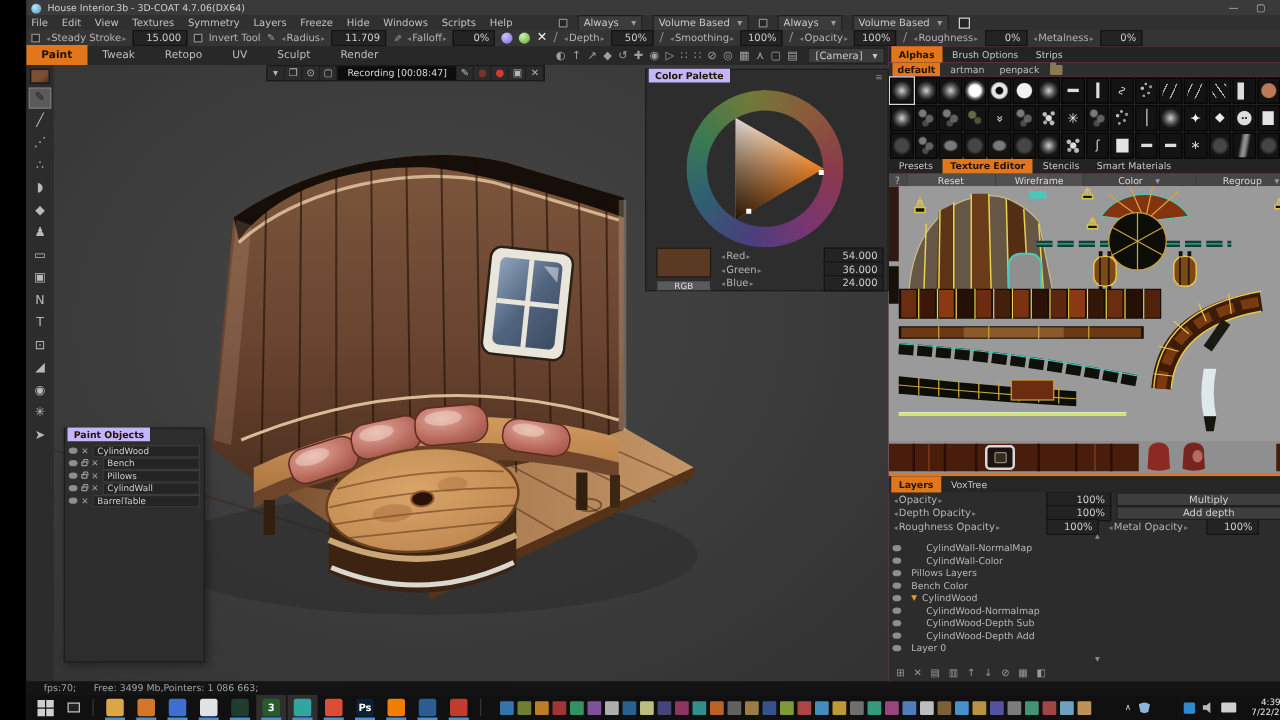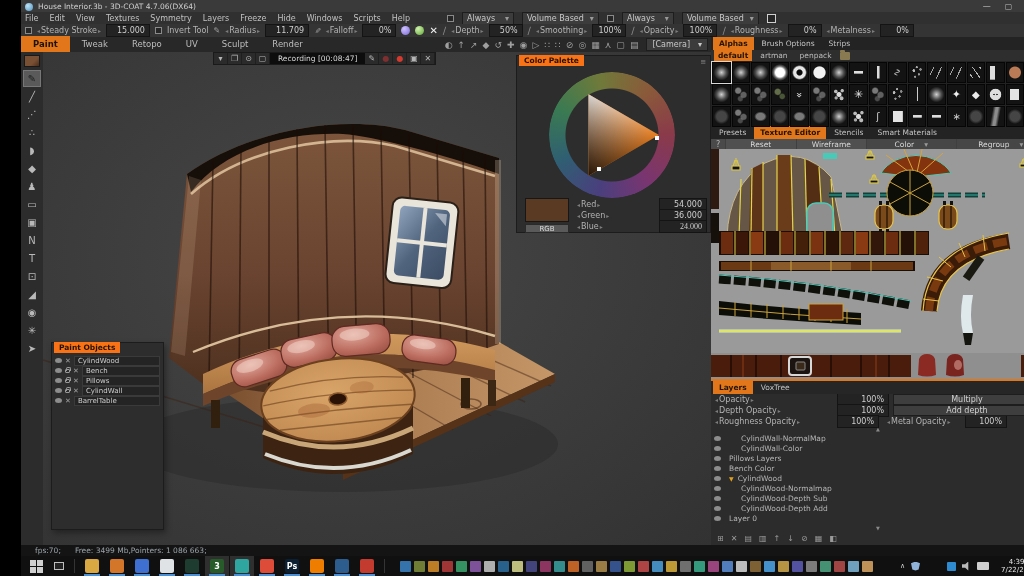--- a/index.html
+++ b/index.html
@@ -52,21 +52,21 @@
   
   .viewport{position:absolute;left:22px;top:52px;width:668px;height:493px;
     background:radial-gradient(ellipse at 45% 42%,#474747,#3a3a3a 62%,#323232 100%);}
   .recbar{position:absolute;left:170px;top:0;height:13px;display:flex;align-items:stretch;background:#2b2b2b;border:1px solid #1a1a1a;}
   .recbar .seg{width:14px;display:flex;align-items:center;justify-content:center;color:#b5b5b5;border-right:1px solid #1f1f1f;font-size:8px;}
   .recpill{background:#0d0d0d;color:#d8d8d8;display:flex;align-items:center;padding:0 8px;font-size:7.5px;white-space:nowrap;}
   .recbar .seg.dim{color:#7e2f2f;}
   .recbar .seg.lit{color:#d43b2e;}
   
   .pobj{position:absolute;left:8px;top:290px;width:113px;height:188px;background:#2d2d2d;border:1px solid #1c1c1c;box-shadow:2px 3px 6px rgba(0,0,0,.35);}
-  .ptab{position:absolute;left:2px;top:-1px;background:#f97316;color:#241303;font-size:7.5px;font-weight:bold;padding:1px 5px;}
+  .ptab{position:absolute;left:2px;top:-1px;background:#c4b5fd;color:#241303;font-size:7.5px;font-weight:bold;padding:1px 5px;}
   .polist{position:absolute;left:3px;top:13px;right:3px;display:flex;flex-direction:column;gap:1px;}
   .porow{display:flex;align-items:center;gap:3px;height:9px;}
   .eye{width:7px;height:5px;border-radius:50%;background:#8d8d8d;display:inline-block;flex:0 0 auto;}
   .lock{width:5px;height:4px;border:1px solid #9a9a9a;border-radius:1px;position:relative;display:inline-block;flex:0 0 auto;}
   .lock::before{content:"";position:absolute;top:-3px;left:0px;width:3px;height:3px;border:1px solid #9a9a9a;border-bottom:none;border-radius:2px 2px 0 0;}
   .px{color:#9f9f9f;font-size:7px;flex:0 0 auto;}
   .poname{flex:1;background:#242424;border:1px solid #3a3a3a;color:#cfcfcf;font-size:7px;padding:0 3px;line-height:8px;}
   
   .palette{position:absolute;left:495px;top:55px;width:195px;height:178px;background:#2d2d2d;border:1px solid #1c1c1c;z-index:5;}
   .palette .ptab{left:2px;}
@@ -496,21 +496,21 @@
         <div class="crow" style="top: 143px;">
           <span class="spin">Red</span>
           <span class="valbox" style="min-width: 48px;">54.000</span>
         </div>
         <div class="crow" style="top: 154px;">
           <span class="spin">Green</span>
           <span class="valbox" style="min-width: 48px;">36.000</span>
         </div>
         <div class="crow" style="top: 165px;">
           <span class="spin">Blue</span>
-          <span class="valbox" style="min-width: 48px; font-family: Liberation Serif, serif;">24.000</span>
+          <span class="valbox" style="min-width: 48px;">24.000</span>
         </div>
       </div>
   </div>
 
   <div class="rightpanel">
     <div class="rtabs" id="alpha-tabs">
         <span class="rtab active">Alphas</span>
         <span class="rtab">Brush Options</span>
         <span class="rtab">Strips</span>
         <span class="pmenu">≡</span>

